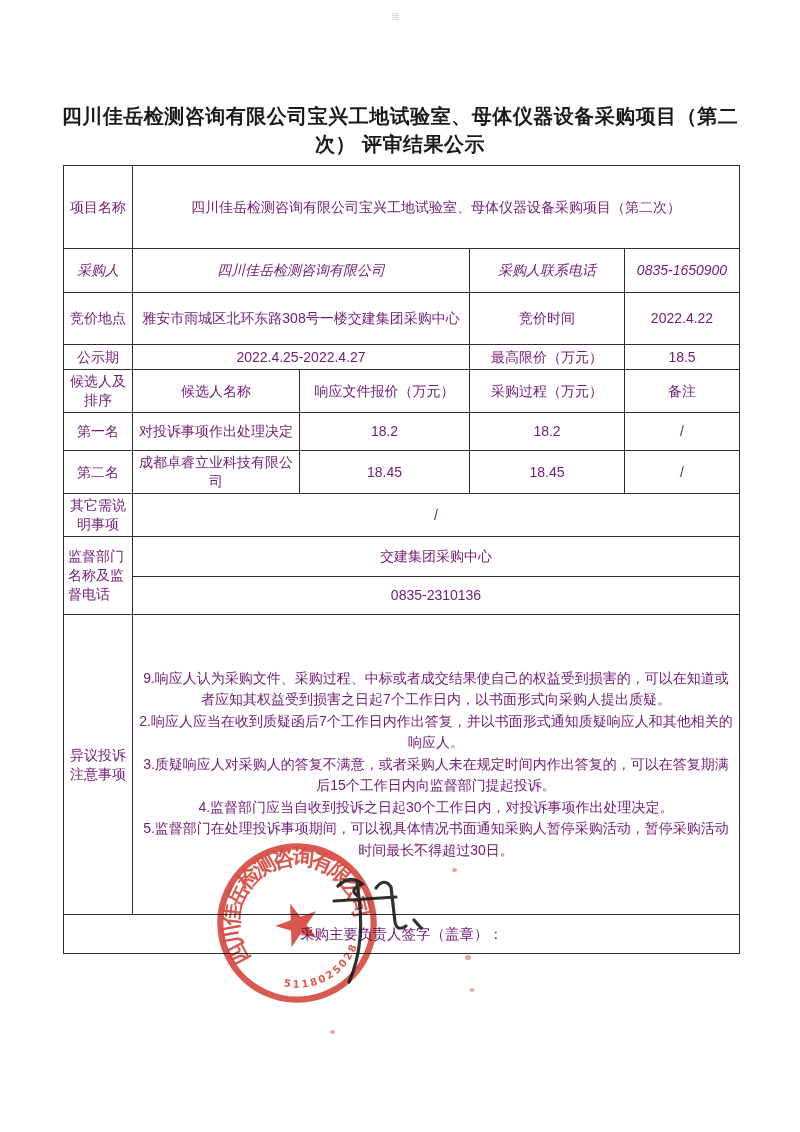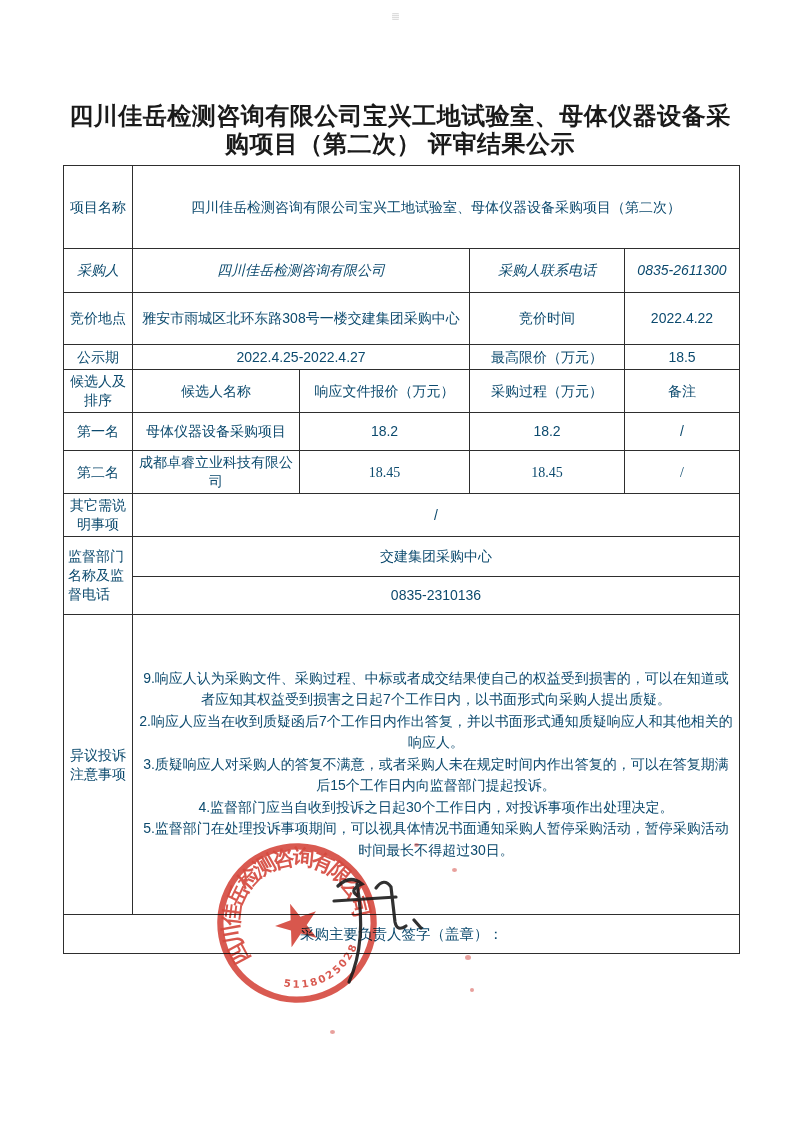--- a/index.html
+++ b/index.html
@@ -5,32 +5,32 @@
   * { margin:0; padding:0; box-sizing:border-box; }
   html,body { width:800px; height:1132px; background:#ffffff; overflow:hidden;
     font-family:"Liberation Sans","DejaVu Sans",sans-serif; color:#1c1c1c; }
   .page { position:relative; width:800px; height:1132px; background:#fff; }
 
   .scan-artifact { position:absolute; left:392px; top:13px; width:7px; height:7px;
     background:repeating-linear-gradient(0deg,#c9c9c9 0 1px,#f2f2f2 1px 2px);
     opacity:.65; border-radius:1px; }
 
   .doc-title { position:absolute; left:60px; top:102px; width:680px;
-    text-align:center; font-size:24px; font-weight:bold; line-height:28px;
+    text-align:center; font-size:20px; font-weight:bold; line-height:28px;
     color:#1a1a1a; letter-spacing:.5px; }
 
   table.results { position:absolute; left:63px; top:165px; width:676px;
-    border-collapse:collapse; table-layout:fixed; font-size:14px; color:#0c4a6e; }
+    border-collapse:collapse; table-layout:fixed; font-size:14px; color:#701a75; }
   table.results td { border:1.6px solid #2e2e2e; padding:2px 4px;
     text-align:center; vertical-align:middle; line-height:19px; word-break:break-all; }
   td.lbl { text-align:left; padding-left:5px; line-height:20px; }
   td.lbl-c { text-align:center; }
   tr.r1 { height:83px; } tr.r2 { height:44px;font-style:italic; } tr.r3 { height:52px; }
   tr.r4 { height:25px; } tr.r5 { height:39px;margin-left:19px; } tr.r6 { height:38px; }
-  tr.r7 { height:36px;font-family:Liberation Serif, serif; } tr.r8 { height:42px; } tr.r9a { height:40px; }
+  tr.r7 { height:36px; } tr.r8 { height:42px; } tr.r9a { height:40px; }
   tr.r9b { height:38px; } tr.r10 { height:300px; } tr.r11 { height:39px; }
   td.complaint { text-align:left; padding:10px 12px; }
   td.complaint div { line-height:21.5px; }
   td.sign-row { text-align:left; padding-left:7px; font-size:14.5px; }
 
   .stamp { position:absolute; left:211px; top:837px; width:172px; height:172px;
     mix-blend-mode:multiply; opacity:.88; pointer-events:none; }
   .signature { position:absolute; left:318px; top:868px; width:120px; height:135px;
     pointer-events:none; }
   .speck { position:absolute; border-radius:50%; background:rgba(205,45,35,.45);
@@ -55,21 +55,21 @@
     </colgroup>
     <tbody>
       <tr class="r1">
         <td class="lbl">项目名称</td>
         <td colspan="4">四川佳岳检测咨询有限公司宝兴工地试验室、母体仪器设备采购项目（第二次）</td>
       </tr>
       <tr class="r2">
         <td class="lbl">采购人</td>
         <td colspan="2">四川佳岳检测咨询有限公司</td>
         <td>采购人联系电话</td>
-        <td>0835-2611300</td>
+        <td>0835-1650900</td>
       </tr>
       <tr class="r3">
         <td class="lbl">竞价地点</td>
         <td colspan="2">雅安市雨城区北环东路308号一楼交建集团采购中心</td>
         <td>竞价时间</td>
         <td>2022.4.22</td>
       </tr>
       <tr class="r4">
         <td class="lbl">公示期</td>
         <td colspan="2">2022.4.25-2022.4.27</td>
@@ -78,21 +78,21 @@
       </tr>
       <tr class="r5">
         <td class="lbl">候选人及排序</td>
         <td>候选人名称</td>
         <td>响应文件报价（万元）</td>
         <td>采购过程（万元）</td>
         <td>备注</td>
       </tr>
       <tr class="r6">
         <td class="lbl lbl-c">第一名</td>
-        <td>母体仪器设备采购项目</td>
+        <td>对投诉事项作出处理决定</td>
         <td>18.2</td>
         <td>18.2</td>
         <td>/</td>
       </tr>
       <tr class="r7">
         <td class="lbl lbl-c">第二名</td>
         <td>成都卓睿立业科技有限公司</td>
         <td>18.45</td>
         <td>18.45</td>
         <td>/</td>

